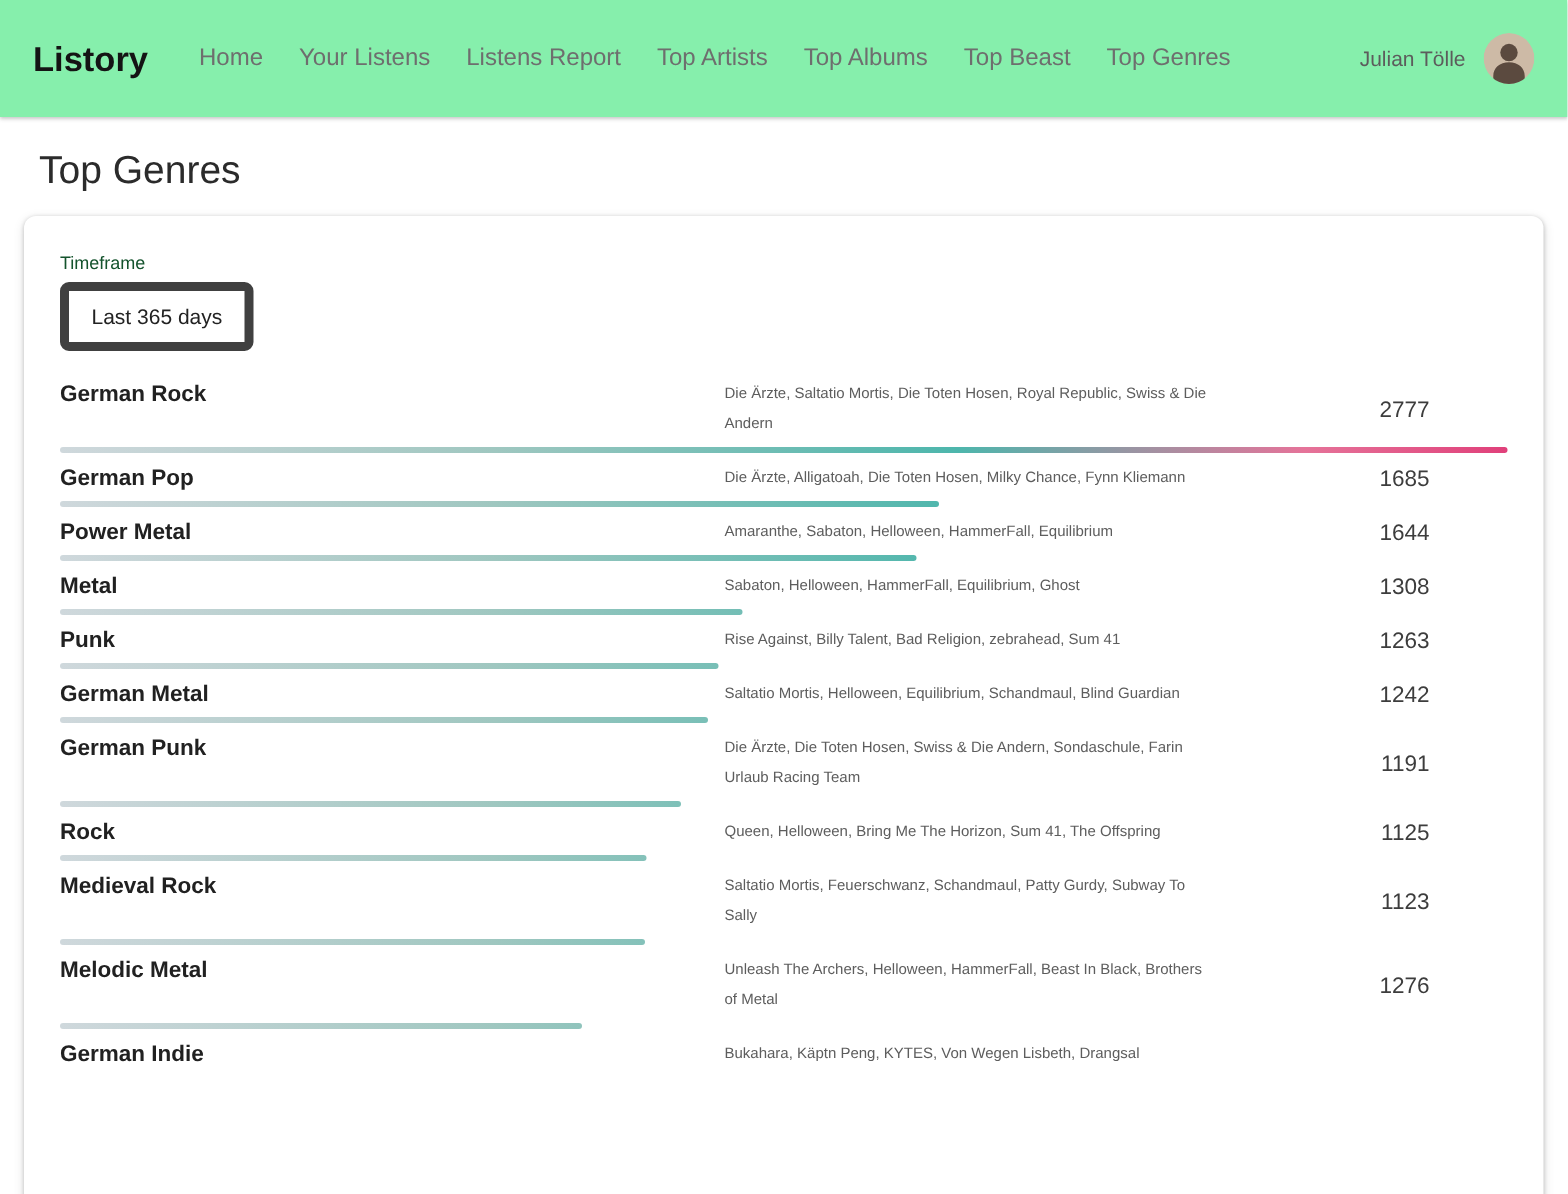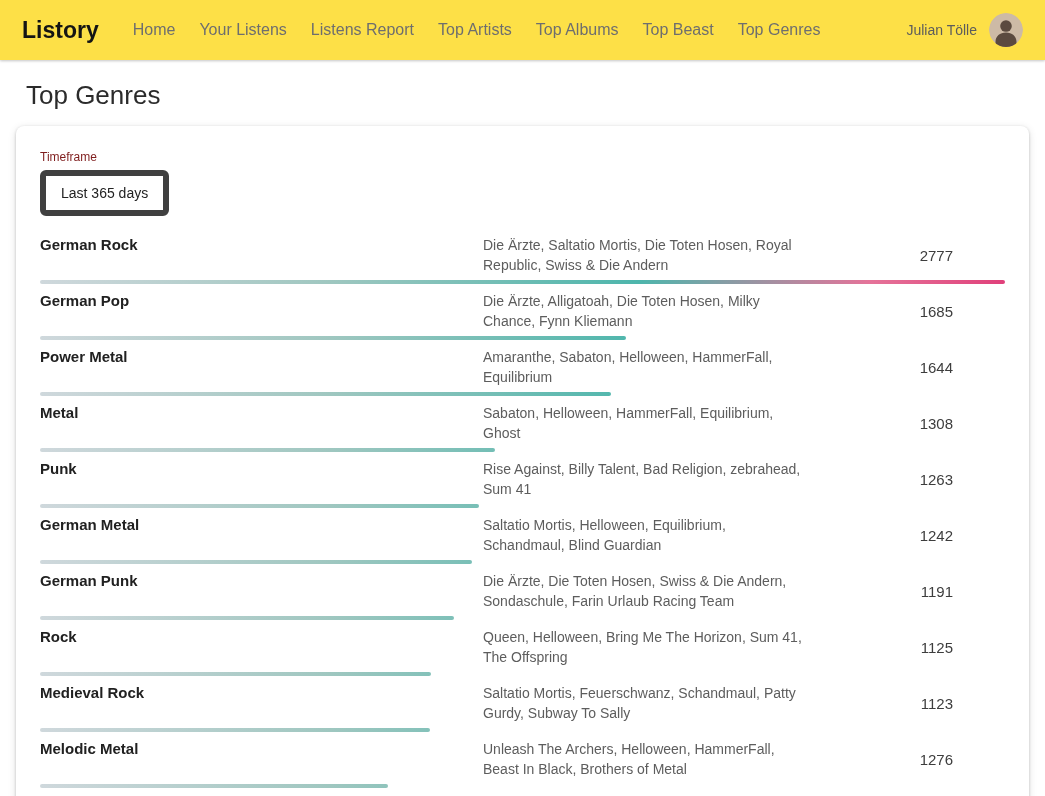--- a/index.html
+++ b/index.html
@@ -5,25 +5,25 @@
   * { box-sizing: border-box; margin: 0; padding: 0; }
   html, body { width: 1045px; height: 796px; overflow: hidden; }
   body {
     font-family: "Liberation Sans", sans-serif;
     background: #ffffff;
     color: #212121;
   }
 
   
   .navbar {
-    height: 60px;
+    height: 78px;
     display: flex;
     align-items: center;
     padding: 0 22px;
-    background: #fde047;
+    background: #86efac;
     box-shadow: 0 1px 3px rgba(0,0,0,0.14), 0 1px 2px rgba(0,0,0,0.10);
     position: relative;
     z-index: 5;
   }
   .logo {
     font-size: 23px;
     font-weight: 700;
     color: #141414;
     margin-right: 34px;
     cursor: pointer;
@@ -63,21 +63,21 @@
   .card {
     margin: 0 16px;
     background: #fff;
     border-radius: 8px;
     box-shadow: 0 1px 3px rgba(0,0,0,0.2), 0 2px 8px rgba(0,0,0,0.12);
     padding: 24px 24px 30px 24px;
     min-height: 720px;
   }
   .timeframe-label {
     font-size: 12px;
-    color: #7f1d1d;
+    color: #14532d;
     margin-bottom: 6px;
   }
   .timeframe-btn {
     display: inline-block;
     font-family: "Liberation Sans", sans-serif;
     font-size: 14px;
     color: #222;
     background: #fff;
     border: 6px solid #404040;
     border-radius: 6px;
@@ -92,21 +92,21 @@
     grid-template-columns: 443px 322px 1fr;
     padding-top: 7px;
   }
   .genre-name {
     font-size: 15px;
     font-weight: 700;
     color: #212121;
     padding-top: 1px;
   }
   .genre-artists {
-    font-size: 14px;
+    font-size: 10px;
     color: #5d5d5d;
     line-height: 20px;
   }
   .genre-count {
     font-size: 15px;
     color: #3d3d3d;
     align-self: center;
     text-align: right;
     padding-right: 52px;
   }

